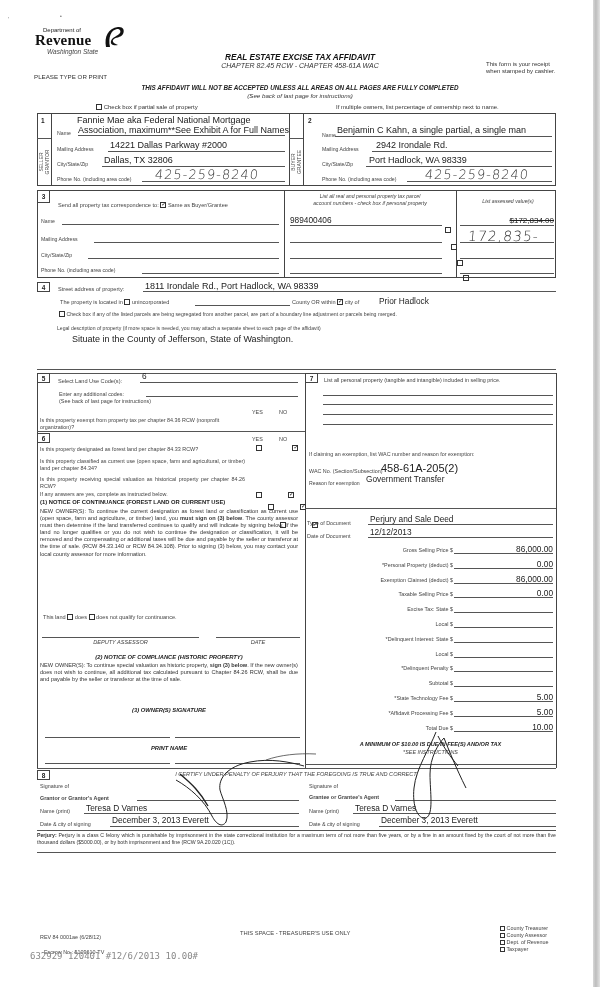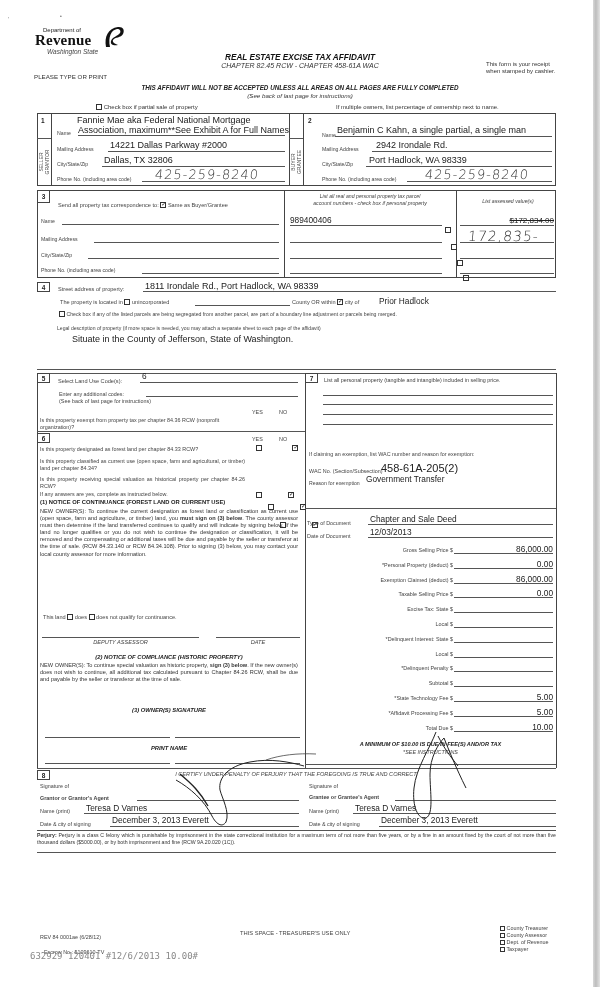--- a/index.html
+++ b/index.html
@@ -212,24 +212,24 @@
 <div class="line" style="left:323px;top:404px;width:230px;"></div>
 <div class="line" style="left:323px;top:414px;width:230px;"></div>
 <div class="line" style="left:323px;top:424px;width:230px;"></div>
 <div class="abs tiny" style="left:309px;top:451px;font-size:5.4px;">If claiming an exemption, list WAC number and reason for exemption:</div>
 <div class="abs tiny" style="left:309px;top:468px;font-size:5.4px;">WAC No. (Section/Subsection)</div>
 <div class="abs fill" style="left:381px;top:462px;font-size:11px;">458-61A-205(2)</div>
 <div class="abs tiny" style="left:309px;top:480px;font-size:5.2px;">Reason for exemption</div>
 <div class="abs fill" style="left:366px;top:474px;font-size:8.3px;">Government Transfer</div>
 <div class="line" style="left:305px;top:508px;width:251px;"></div>
 <div class="abs tiny" style="left:307px;top:520px;font-size:5.4px;">Type of Document</div>
-<div class="abs fill" style="left:370px;top:514px;font-size:8.3px;">Chapter and Sale Deed</div>
+<div class="abs fill" style="left:370px;top:514px;font-size:8.3px;">Perjury and Sale Deed</div>
 <div class="line" style="left:368px;top:524px;width:185px;"></div>
 <div class="abs tiny" style="left:307px;top:533px;font-size:5.4px;">Date of Document</div>
-<div class="abs fill" style="left:370px;top:527px;font-size:8.3px;">12/03/2013</div>
+<div class="abs fill" style="left:370px;top:527px;font-size:8.3px;">12/12/2013</div>
 <div class="line" style="left:368px;top:537px;width:185px;"></div>
 <div id="amount-rows">
     <div class="abs tiny right" style="left:310px;top:547px;width:143px;font-size:5.4px;">Gross Selling Price $</div>
     <div class="line" style="left:454px;top:553px;width:99px;"></div>
     <div class="abs fill right" style="left:454px;top:544px;width:99px;font-size:8.3px;">86,000.00</div>
     <div class="abs tiny right" style="left:310px;top:562px;width:143px;font-size:5.4px;">*Personal Property (deduct) $</div>
     <div class="line" style="left:454px;top:568px;width:99px;"></div>
     <div class="abs fill right" style="left:454px;top:559px;width:99px;font-size:8.3px;">0.00</div>
     <div class="abs tiny right" style="left:310px;top:577px;width:143px;font-size:5.4px;">Exemption Claimed (deduct) $</div>
     <div class="line" style="left:454px;top:583px;width:99px;"></div>

